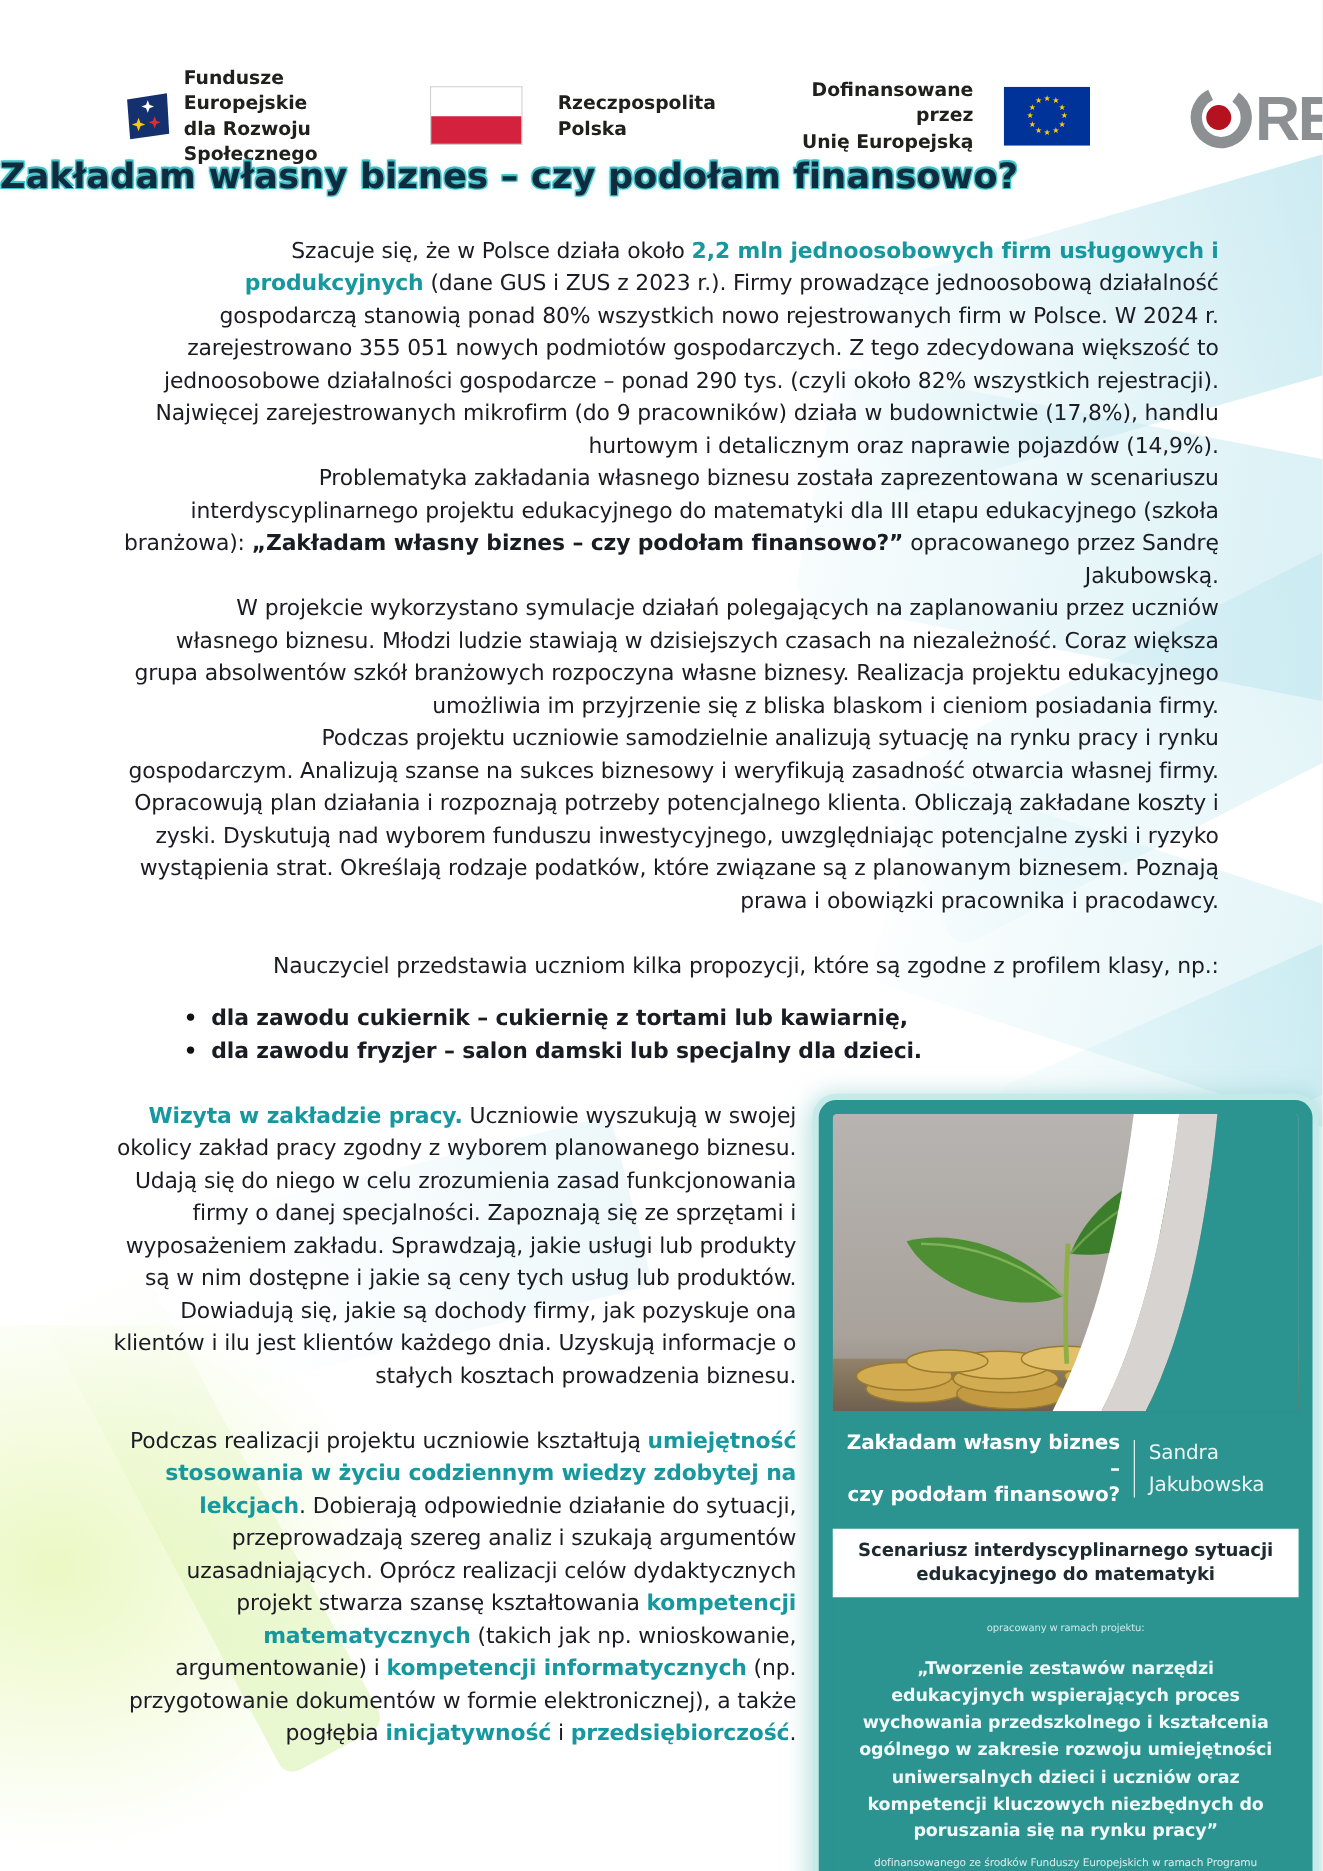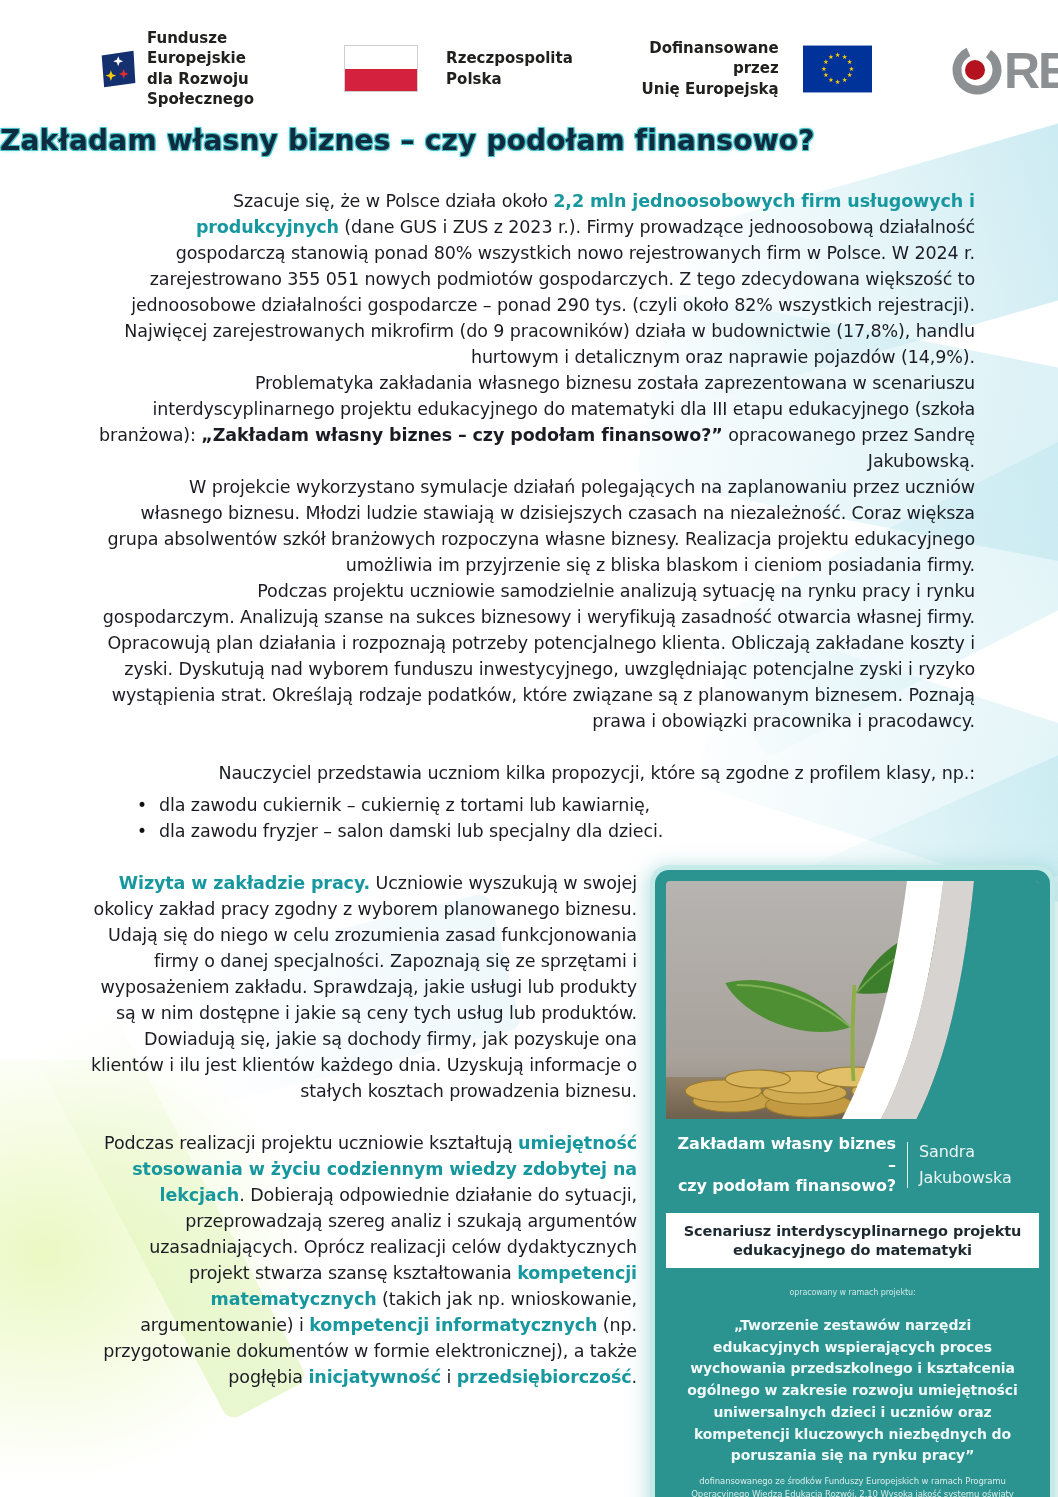--- a/index.html
+++ b/index.html
@@ -28,21 +28,21 @@
   .bgE{right:-50px;top:805px;width:300px;height:110px;transform:rotate(-24deg);
        background:linear-gradient(90deg,rgba(220,244,248,.1),rgba(178,227,236,.5));border-radius:12px;}
   .bgF{left:-140px;top:1060px;width:460px;height:430px;
        background:radial-gradient(ellipse at 40% 45%,rgba(228,246,175,.75),rgba(228,246,175,0) 68%);}
   .bgG{left:-40px;top:1170px;width:420px;height:90px;transform:rotate(62deg);
        background:linear-gradient(90deg,rgba(214,240,156,0),rgba(205,238,150,.45));border-radius:12px;}
   .bgH{left:180px;top:930px;width:330px;height:140px;transform:rotate(-14deg);
        background:linear-gradient(90deg,rgba(210,236,245,0),rgba(204,233,242,.35));border-radius:12px;}
 
   
-  .header{position:absolute;top:28px;left:98px;right:86px;display:flex;align-items:center;}
+  .header{position:absolute;top:52px;left:98px;right:86px;display:flex;align-items:center;}
   .logo-txt{font-weight:bold;font-size:15px;line-height:1.35;color:#20201e;}
   .fe-wrap{display:flex;align-items:center;gap:11px;}
   .pl-wrap{display:flex;align-items:center;gap:28px;margin-left:66px;}
   .plflag{width:74px;height:47px;border:1px solid #cfcfcf;box-sizing:border-box;}
   .plflag .w{height:50%;background:#fff;}
   .plflag .r{height:50%;background:#d4213d;}
   .eu-wrap{display:flex;align-items:center;gap:24px;margin-left:60px;}
   .eu-txt{font-weight:bold;font-size:15px;line-height:1.35;text-align:right;color:#20201e;}
   .hdr-div{width:3px;height:58px;background:#222;margin:0 40px 0 38px;}
   .ore-wrap{display:flex;align-items:center;gap:10px;}
@@ -57,21 +57,21 @@
   
   .body{
     position:absolute;top:188px;left:85px;right:83px;
     font-size:17.5px;line-height:26px;color:var(--ink);letter-spacing:-.1px;
   }
   .p{margin:0;text-align:right;}
   .ind{text-indent:38px;}
   .gap{height:26px;}
   .hl{color:var(--teal);font-weight:bold;}
   .b{font-weight:bold;}
-  ul.bl{margin:6px;padding-left:46px;list-style:none;}
+  ul.bl{margin:16px;padding-left:46px;list-style:none;font-weight:bold;}
   ul.bl li{position:relative;padding-left:22px;}
   ul.bl li::before{content:"•";position:absolute;left:0;top:0;font-size:17px;color:#111;}
 
   
   .twocol{display:flex;gap:18px;margin-top:26px;align-items:flex-start;}
   .leftcol{width:552px;flex:0 0 552px;}
 
   
   .poster{
     flex:1;border-radius:14px;background:var(--poster-teal);
@@ -235,21 +235,21 @@
           <div class="pt-titleband">
             <div class="pt-title">
               <div>Zakładam własny biznes –</div>
               <div>czy podołam finansowo?</div>
             </div>
             <div class="pt-vline"></div>
             <div class="pt-author">Sandra Jakubowska</div>
           </div>
 
           <div class="pt-whiteband">
-            <div class="pt-sub1">Scenariusz interdyscyplinarnego projektu edukacyjnego do matematyki</div>
+            <div class="pt-sub1">Scenariusz interdyscyplinarnego sytuacji edukacyjnego do matematyki</div>
           </div>
 
           <div class="pt-info">
             <div class="pt-intro">opracowany w ramach projektu:</div>
             <div class="pt-proj">„Tworzenie zestawów narzędzi edukacyjnych wspierających proces wychowania przedszkolnego i kształcenia ogólnego w zakresie rozwoju umiejętności uniwersalnych dzieci i uczniów oraz kompetencji kluczowych niezbędnych do poruszania się na rynku pracy”</div>
             <div class="pt-fund">dofinansowanego ze środków Funduszy Europejskich w ramach Programu Operacyjnego Wiedza Edukacja Rozwój, 2.10 Wysoka jakość systemu oświaty</div>
             <div class="pt-city">Warszawa 2022</div>
           </div>
 
         </div>

